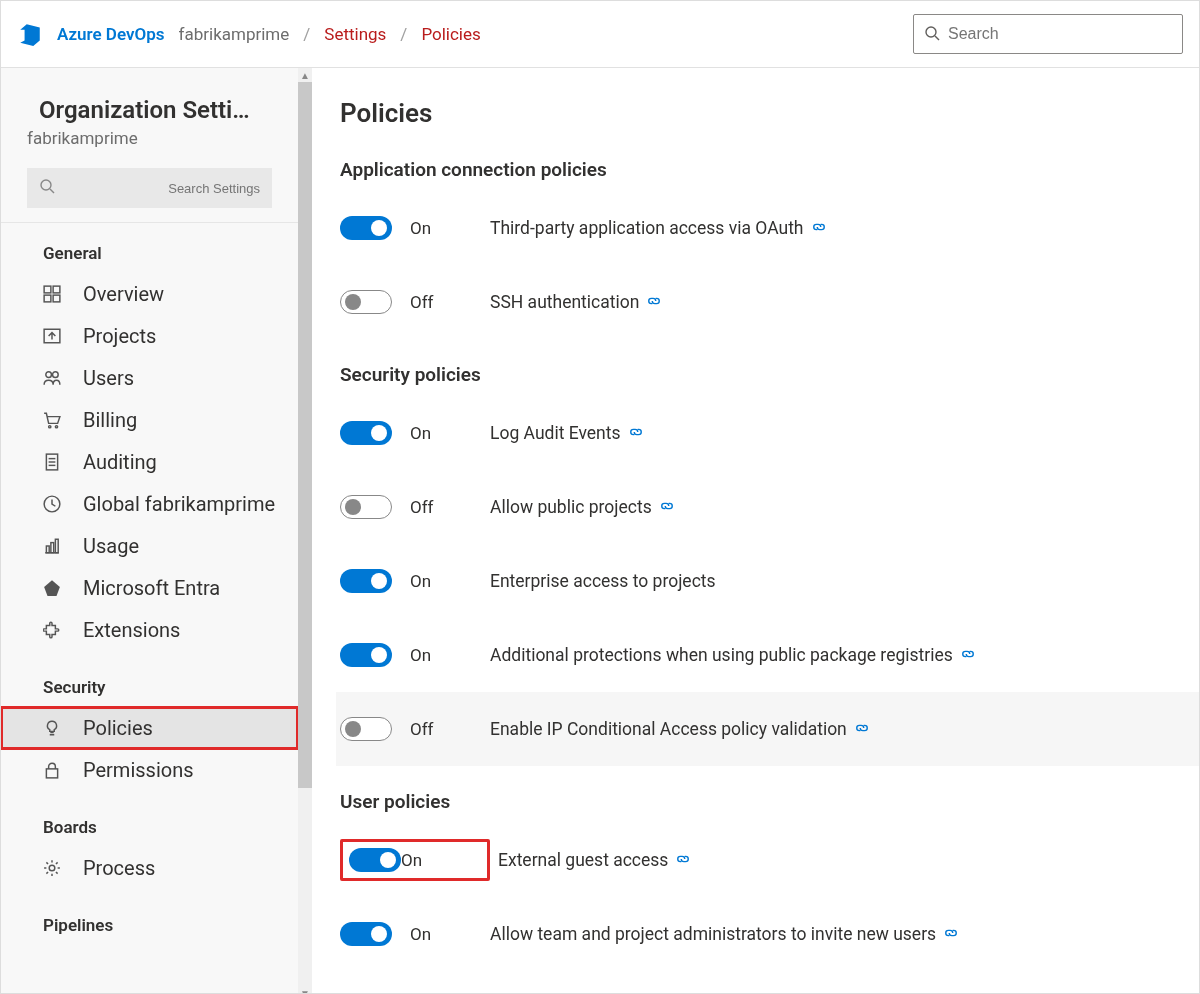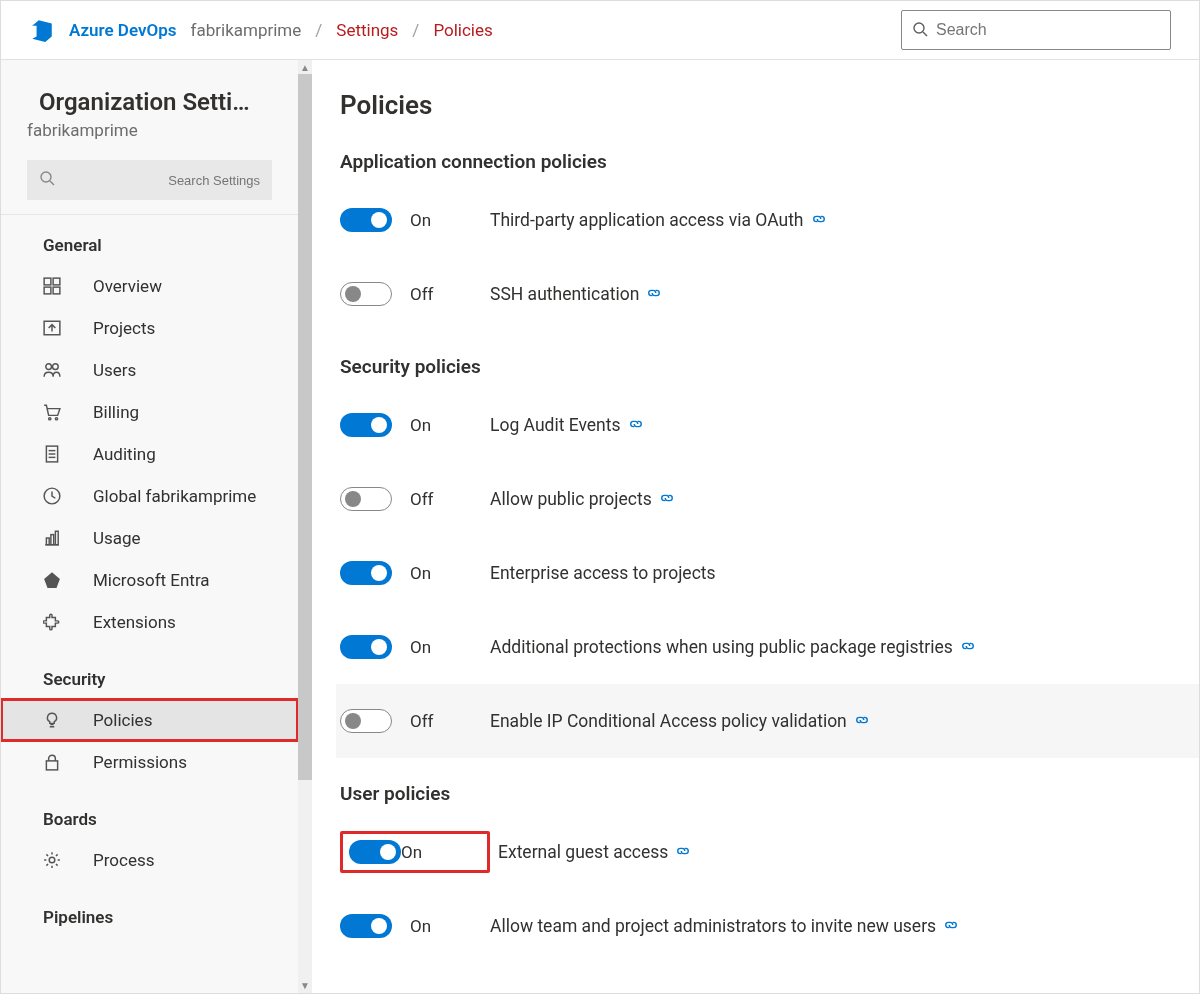--- a/index.html
+++ b/index.html
@@ -9,24 +9,24 @@
     font-size: 14px;
     color: #323130;
     background: #fff;
     width: 1200px;
     height: 994px;
     border: 1px solid #ddd;
     overflow: hidden;
   }
   
   .topbar {
-    height: 59px;
+    height: 67px;
     display: flex;
     align-items: center;
-    padding: 0 28px;
+    padding: 0 16px;
     border-bottom: 1px solid #e1e1e1;
     background: #fff;
   }
   .logo {
     width: 26px; height: 26px;
     margin-right: 14px;
     display: flex; align-items: center;
   }
   .logo svg { width: 26px; height: 26px; }
   .breadcrumb { display: flex; align-items: center; gap: 14px; font-size: 17px; }
@@ -81,21 +81,21 @@
   }
   .settings-search svg { width:16px; height:16px; }
   .settings-search input { border:none; outline:none; background:transparent; font-size:13px; width:100%; color:#605e5c;text-align:right; }
   .sidebar-divider { border-top: 1px solid #e6e6e6; margin: 0; }
 
   .nav-section { padding: 20px 0 6px; }
   .nav-header { font-size: 17px; font-weight: 600; padding: 0 26px 10px 42px; }
   .nav-item {
     display: flex; align-items: center;
     height: 42px; padding: 0 22px 0 42px;
-    gap: 32px; font-size: 17px;
+    gap: 22px; font-size: 20px;
     cursor: pointer;
   }
   .nav-item .icon { width: 18px; height:18px; color:#555; display:flex; align-items:center; justify-content:center; }
   .nav-item .icon svg { width:18px; height:18px; }
   .nav-item.active { background: #e4e4e4; }
   .highlight-red { outline: 3px solid #e02a2a; outline-offset: -2px; }
 
   
   .main { flex:1; padding: 30px 0 0 0; overflow:hidden; }
   .main-inner { padding: 0 0 0 28px; }

